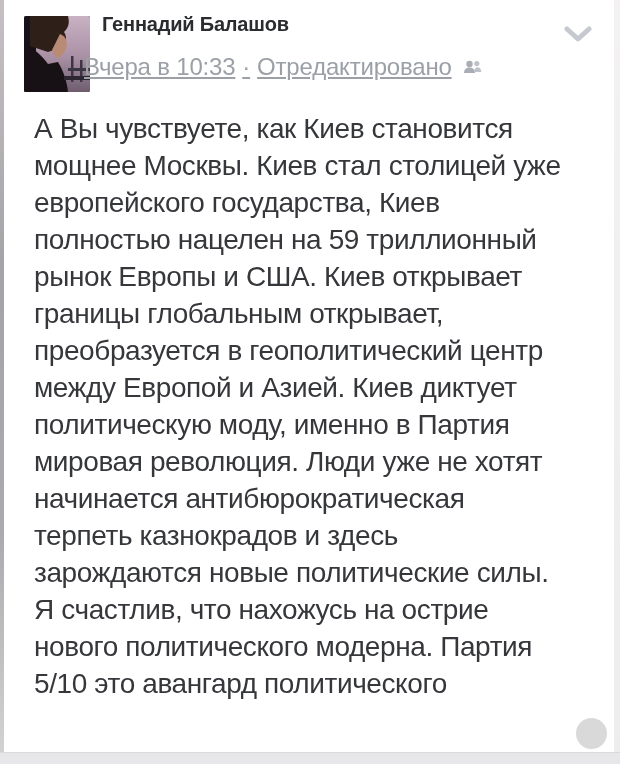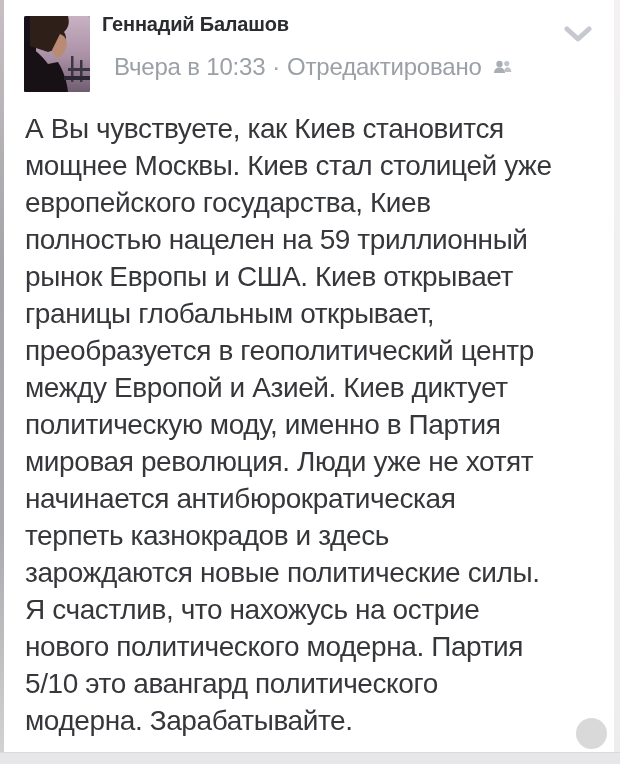--- a/index.html
+++ b/index.html
@@ -31,37 +31,37 @@
     position:absolute; left:24px; top:16px; width:66px; height:76px;
     border-radius:2px; overflow:hidden; background:#1c161a;
   }
   .avatar svg { display:block; width:100%; height:100%; }
   .author {
     position:absolute; left:102px; top:13px;
     font-size:20px; font-weight:bold; color:#2b2c2f; letter-spacing:-0.2px;
     white-space:nowrap; cursor:pointer;
   }
   .meta {
-    position:absolute; left:114px; top:53px;
+    position:absolute; left:84px; top:53px;
     font-size:24px; color:#9ba0a7; letter-spacing:-0.2px;
-    white-space:nowrap; display:flex; align-items:center; gap:7px;
+    white-space:nowrap; display:flex; align-items:center; gap:7px;text-decoration:underline;
   }
   .privacy-icon { display:inline-block; margin-left:4px; line-height:0; }
   .chevron {
     position:absolute; left:564px; top:26px; width:28px; height:18px; cursor:pointer;
   }
 
   
   .post-body {
     position:absolute; left:25px; top:110px; width:586px;
   }
   .post-line {
     height:37px; line-height:37px;
     font-size:28px; color:#36373b; letter-spacing:-0.4px;
-    white-space:nowrap; overflow:visible;
+    white-space:nowrap; overflow:visible;margin-left:9px;
   }
 
   .floating-circle {
     position:absolute; left:576px; top:718px; width:31px; height:31px;
     border-radius:50%; background:#d9d9d9;
   }
 </style>
 </head>
 <body>
 
@@ -128,19 +128,18 @@
     <div class="post-line">преобразуется в геополитический центр</div>
     <div class="post-line">между Европой и Азией. Киев диктует</div>
     <div class="post-line">политическую моду, именно в Партия</div>
     <div class="post-line">мировая революция. Люди уже не хотят</div>
     <div class="post-line">начинается антибюрократическая</div>
     <div class="post-line">терпеть казнокрадов и здесь</div>
     <div class="post-line">зарождаются новые политические силы.</div>
     <div class="post-line">Я счастлив, что нахожусь на острие</div>
     <div class="post-line">нового политического модерна. Партия</div>
     <div class="post-line">5/10 это авангард политического</div>
-    <div class="post-line">модерна. Зарабатывайте.</div>
   </div>
 
   <div class="floating-circle"></div>
 
   <div class="bottom-strip"></div>
 </div>
 
 </body></html>

